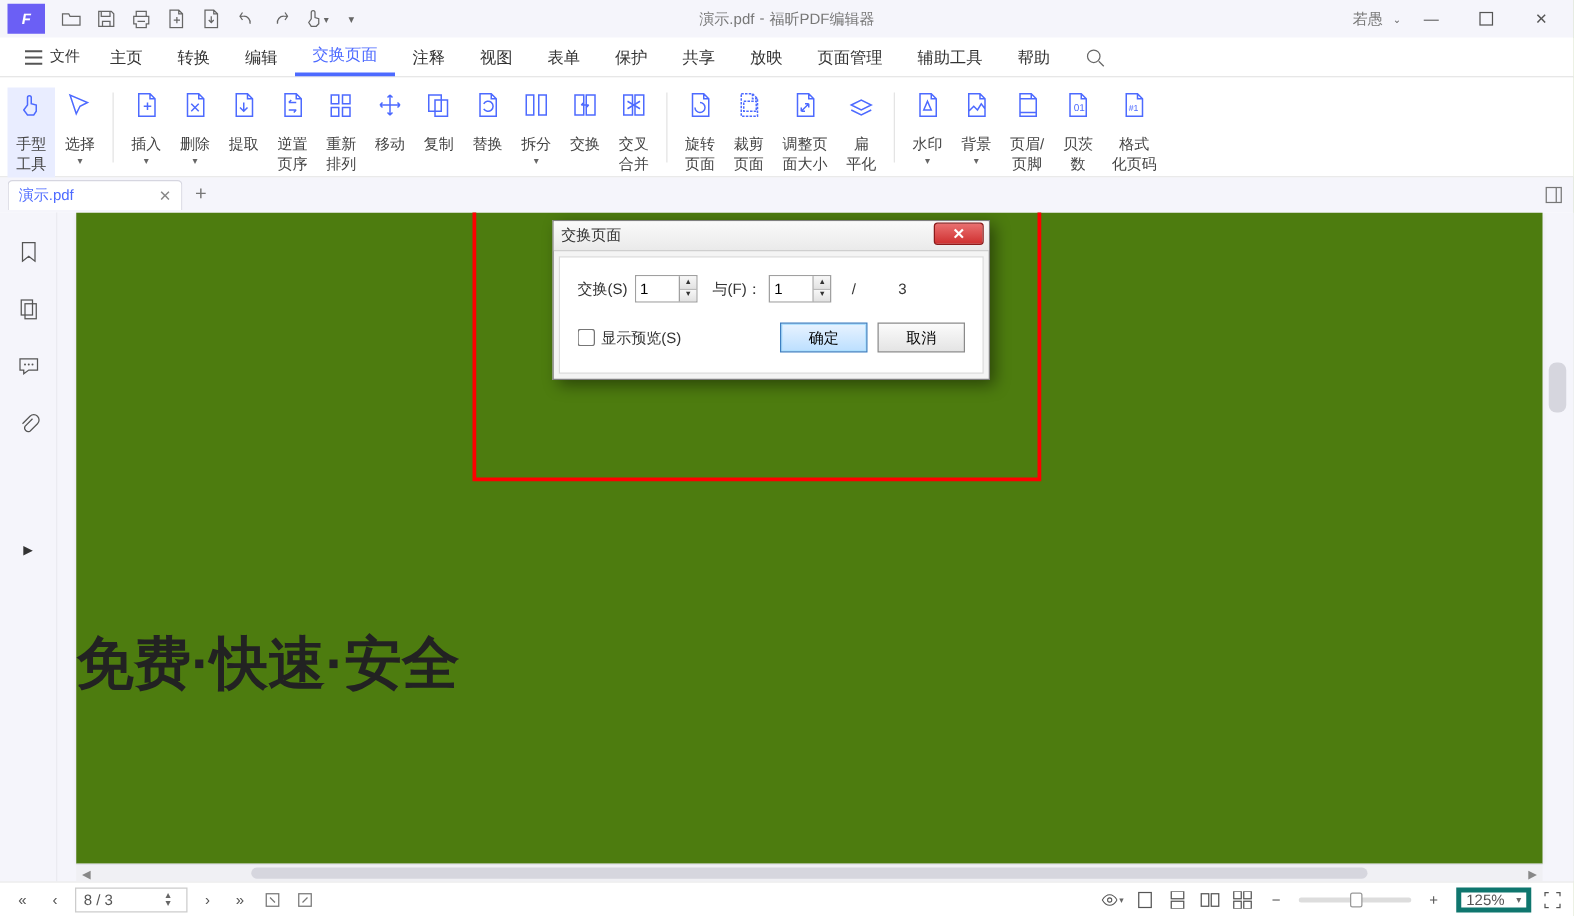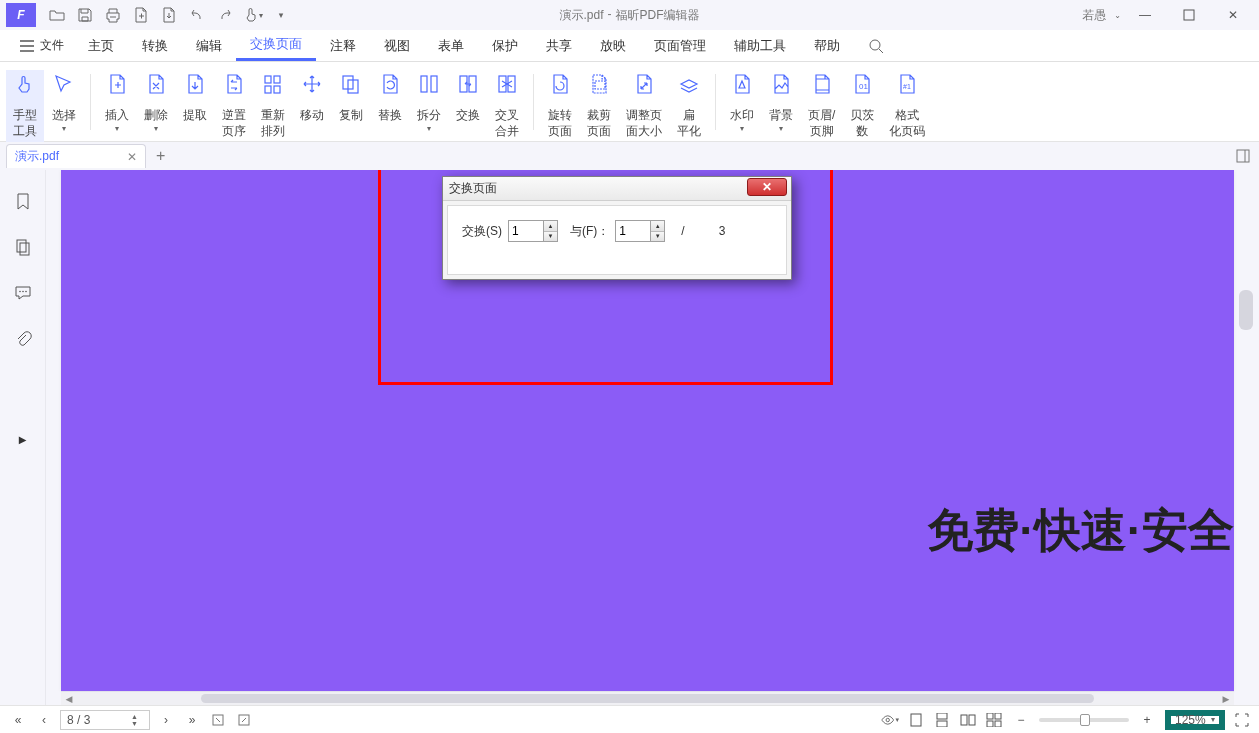--- a/index.html
+++ b/index.html
@@ -35,21 +35,21 @@
 .doc-tab .x { color: #888; cursor: pointer; }
 .plus-tab { margin-left: 10px; color: #777; cursor: pointer; font-size: 16px; }
 .tabbar .right-sq { margin-left: auto; width: 20px; height: 20px; display:flex; align-items:center; justify-content:center; color:#777; cursor:pointer;}
 
 
 .workspace { position: relative; height: calc(733px - 30px - 32px - 80px - 28px - 28px); background: #f5f5fb; display: flex; }
 .left-rail { width: 46px; background: #f5f5fb; border-right: 1px solid #e8e8ee; display: flex; flex-direction: column; align-items: center; padding-top: 20px; gap: 24px; }
 .rail-ico { width: 22px; height: 22px; color: #555; display:flex; align-items:center; justify-content:center; cursor:pointer;}
 .rail-expand { margin-top: 60px; font-size: 10px; color:#333; cursor:pointer;}
 .doc-area { flex: 1; background: #f5f5fb; position: relative; overflow: hidden; }
-.page { position: absolute; left: 15px; top: 0; right: 25px; bottom: 14px; background: #8b5cf6; box-shadow: 0 0 4px rgba(0,0,0,0.06); display:flex; align-items:center; justify-content:flex-end;}
+.page { position: absolute; left: 15px; top: 0; right: 25px; bottom: 14px; background: #4d7c0f; box-shadow: 0 0 4px rgba(0,0,0,0.06); display:flex; align-items:center; justify-content:flex-start;}
 .page-big-text { font-size: 46px; font-weight: 600; color: #222; position: relative; top: 100px;}
 .hscroll { position: absolute; left: 15px; right: 25px; bottom: 0; height: 14px; background: #f0f0f4; border-top:1px solid #e2e2ea; display:flex; align-items:center;}
 .hscroll .thumb { position:absolute; left:140px; right:140px; top:2px; bottom:2px; background:#d6d6de; border-radius:5px;}
 .hscroll .arr { width:16px; text-align:center; color:#888; font-size:9px;}
 .hscroll .arr.right { margin-left:auto;}
 .vscroll-area { position: absolute; right: 6px; top: 120px; bottom: 200px; width: 14px;}
 .vscroll-thumb { position:absolute; top:0; height:40px; width:14px; background:#d6d6de; border-radius:6px;}
 
 
 .red-frame { position: absolute; left: 332px; top: -12px; width: 455px; height: 227px; border: 3px solid #f00; z-index: 5; pointer-events: none; }
@@ -75,21 +75,21 @@
 
 .statusbar { height: 28px; background: #fff; border-top: 1px solid #e4e4e4; display: flex; align-items: center; padding: 0 8px; gap: 8px; color:#555;}
 .nav-grp { display:flex; align-items:center; gap:6px;}
 .sb-btn { width:20px; height:20px; display:flex; align-items:center; justify-content:center; cursor:pointer; color:#555;}
 .page-input { width:90px; height:20px; border:1px solid #ccc; padding:0 4px 0 6px; font-size:12px; display:flex; align-items:center; justify-content:space-between; background:#fff;}
 .page-input .spinv { width:14px; display:flex; flex-direction:column; font-size:7px; color:#666;}
 .sb-right { margin-left:auto; display:flex; align-items:center; gap:8px;}
 .view-ico { width:18px; height:18px; display:flex; align-items:center; justify-content:center; cursor:pointer;}
 .slider { width:90px; height:4px; background:#ddd; position:relative; border-radius:2px;}
 .slider .handle{ position:absolute; left:45%; top:-4px; width:10px; height:12px; background:#fff; border:1px solid #999; border-radius:2px;}
-.zoom-box { width:60px; height:20px; border:6px solid #0f766e; display:flex; align-items:center; padding:0 4px; justify-content:space-between; font-size:12px;}
+.zoom-box { width:60px; height:20px; border:4px solid #0f766e; display:flex; align-items:center; padding:0 4px; justify-content:space-between; font-size:12px;}
 
 svg { display:block; }
 </style>
 </head>
 <body>
 
 <div class="titlebar">
   <div class="app-logo">F</div>
   <div class="title-qat">
     <div class="qat-btn">
@@ -470,20 +470,30 @@
           <div class="spinner">
             <input value="1" style="">
             <div class="spinbtns">
                 <div class="sp">▲</div>
                 <div class="sp">▼</div>
               </div>
           </div>
           <span style="margin:0 10px">/</span>
           <span style="margin-left:18px">3</span>
         </div>
+        <div class="modal-footer">
+          <label class="chk">
+            <input type="checkbox" style="">
+            <span>显示预览(S)</span>
+          </label>
+          <div class="btns">
+            <button class="btn primary">确定</button>
+            <button class="btn">取消</button>
+          </div>
+        </div>
       </div>
     </div>
 
   </div>
   <div class="vscroll-area">
     <div class="vscroll-thumb"></div>
   </div>
 </div>
 
 <div class="statusbar">

